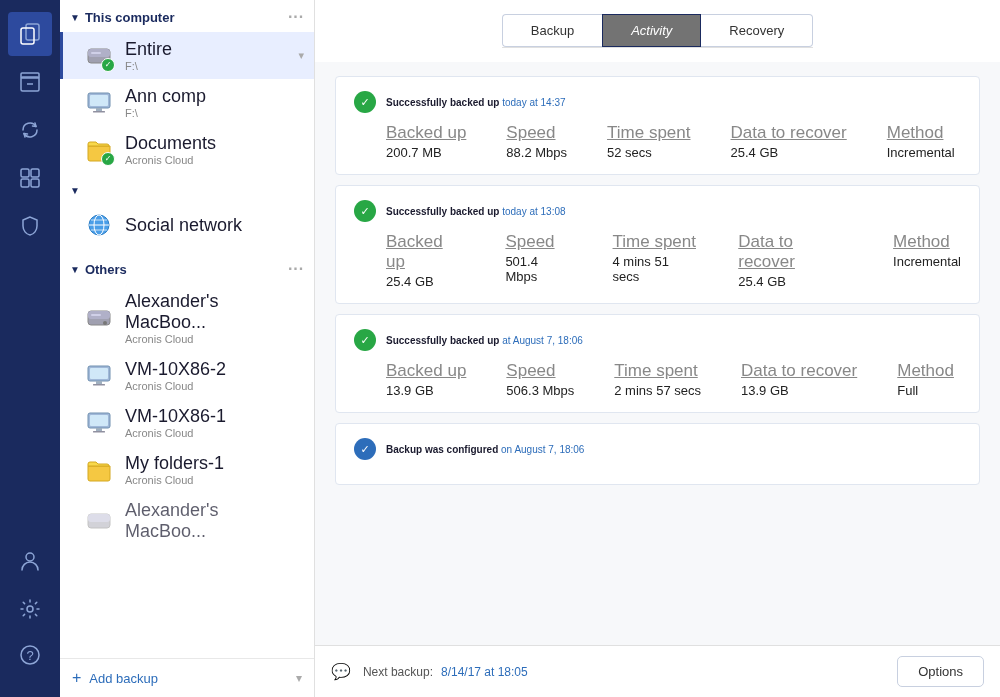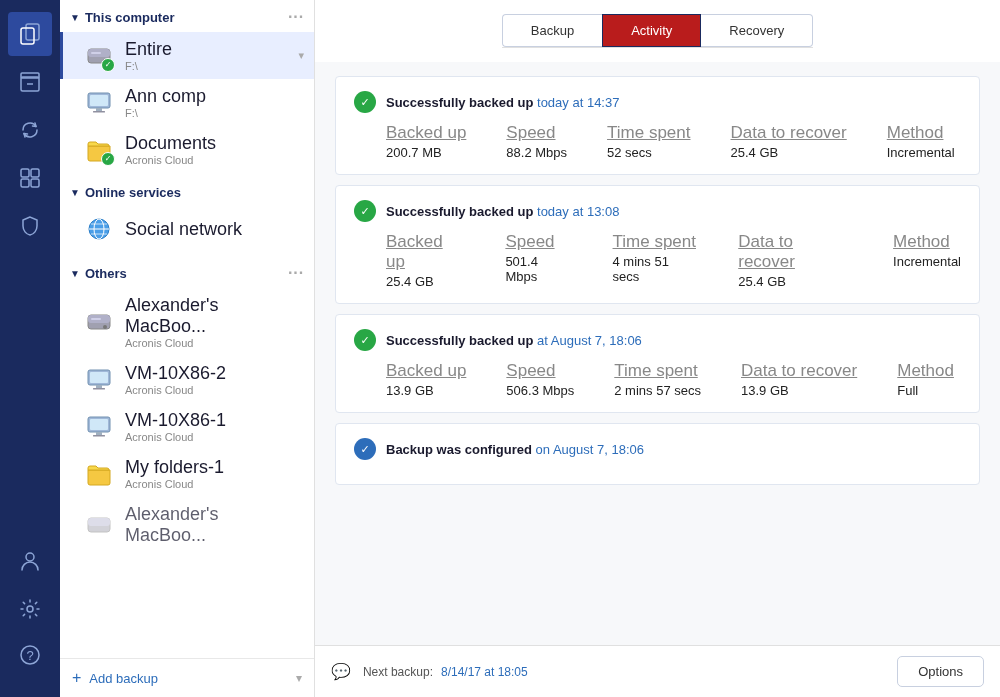--- a/index.html
+++ b/index.html
@@ -187,21 +187,21 @@
       padding: 8px 28px;
       border: 1px solid #c8d0e0;
       background: #fff;
       cursor: pointer;
       font-size: 13px;
       color: #333;
       outline: none;
     }
     .tab-btn:first-child { border-radius: 4px 0 0 4px; border-right: none; }
     .tab-btn:last-child { border-radius: 0 4px 4px 0; border-left: none; }
-    .tab-btn.active { background: #b91c1c; color: #fff; border-color: #1a2a5e; z-index: 1; }
+    .tab-btn.active { background: #737373; color: #fff; border-color: #1a2a5e; z-index: 1; font-style: italic; }
     .tab-btn:not(:first-child):not(:last-child) { border-radius: 0; }
     .tab-bar-wrapper { padding-bottom: 14px; background: #fff; display: flex; justify-content: center; }
 
     .activity-list {
       flex: 1;
       overflow-y: auto;
       padding: 14px 20px;
       display: flex;
       flex-direction: column;
       gap: 10px;
@@ -225,21 +225,21 @@
       margin-right: 10px;
       flex-shrink: 0;
       display: flex;
       align-items: center;
       justify-content: center;
       font-size: 11px;
       color: #fff;
     }
     .status-icon.green { background: #28a745; }
     .status-icon.blue { background: #2d6dba; }
-    .activity-title-text { font-size: 13px; color: #333; }
+    .activity-title-text { font-size: 10px; color: #333; }
     .activity-title-text strong { font-weight: 600; color: #1a1a2e; }
     .activity-title-text .time-text { color: #2d6dba; }
 
     .activity-stats {
       display: flex;
       gap: 40px;
       padding-left: 32px;
     }
     .stat-item .stat-label { font-size: 17px; color: #888; margin-bottom: 2px; text-decoration: underline; }
     .stat-item .stat-value { font-size: 13px; color: #222; font-weight: 500; }
@@ -393,21 +393,20 @@
         <div class="green-check">✓</div>
       </div>
       <div class="item-text">
         <div class="item-name">Documents</div>
         <div class="item-sub">Acronis Cloud</div>
       </div>
     </div>
 
     <div class="sidebar-section-header" style="margin-top:4px;">
       <span class="chevron">▼</span>
-      <span class="section-title">Online services</span>
     </div>
 
     <div class="sidebar-item">
       <div class="item-icon">
         <svg class="icon-globe" viewBox="0 0 28 28" fill="none">
           <circle cx="14" cy="14" r="10" fill="#4a9ee8" stroke="#2a7ec8" stroke-width="1"></circle>
           <ellipse cx="14" cy="14" rx="5" ry="10" fill="none" stroke="#fff" stroke-width="1"></ellipse>
           <line x1="4" y1="14" x2="24" y2="14" stroke="#fff" stroke-width="1"></line>
           <line x1="6" y1="9" x2="22" y2="9" stroke="#fff" stroke-width="0.7"></line>
           <line x1="6" y1="19" x2="22" y2="19" stroke="#fff" stroke-width="0.7"></line>

